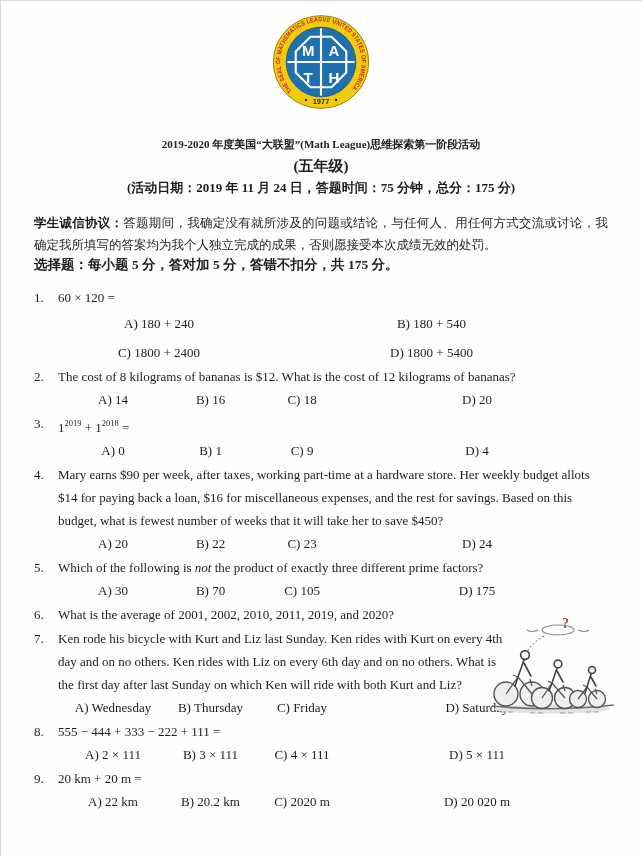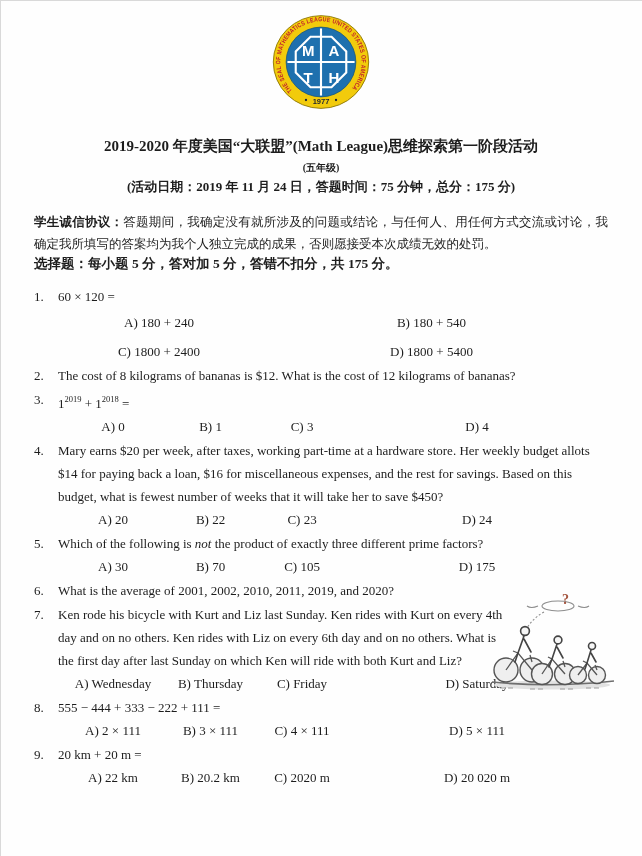--- a/index.html
+++ b/index.html
@@ -13,22 +13,22 @@
     color: #1d1d1d;
   }
   .page {
     width: 642px; height: 856px;
     padding: 8px 34px 0 33px;
     border-left: 1px solid #d9d9d9;
     border-top: 1px solid #d9d9d9;
     background: #fefefe;
   }
   .logo-wrap { text-align: center; height: 106px; }
-  .title   { margin-top: 22px; text-align: center; font-weight: bold; font-size: 15px; }
-  .subtitle{ margin-top: 5px;  text-align: center; font-weight: bold; font-size: 10px; }
+  .title   { margin-top: 22px; text-align: center; font-weight: bold; font-size: 11px; }
+  .subtitle{ margin-top: 5px;  text-align: center; font-weight: bold; font-size: 15px; }
   .info    { margin-top: 3px;  text-align: center; font-weight: bold; font-size: 13px; }
   .agreement { margin-top: 15px; text-align: justify; line-height: 22px; font-size: 12.5px; }
   .section  { margin-top: 0; font-weight: bold; font-size: 13.5px; }
   .questions { margin-top: 12px; }
   .q { display: flex; margin-top: 1px; }
   .qnum  { flex: none; width: 24px; line-height: 23px; }
   .qbody { flex: 1; min-width: 0; }
   .qtext { line-height: 23px; }
   .qtext .line { display: block; }
   .opts { display: grid; margin-left: 5px; line-height: 23px; text-align: center; }
@@ -90,41 +90,47 @@
           <span class="opt">C) 1800 + 2400</span>
           <span class="opt">D) 1800 + 5400</span>
         </div>
       </div>
     </div>
 
     <div class="q">
       <span class="qnum">2.</span>
       <div class="qbody">
         <div class="qtext">The cost of 8 kilograms of bananas is $12. What is the cost of 12 kilograms of bananas?</div>
+        <div class="opts cols4">
+          <span class="opt">A) 14</span>
+          <span class="opt">B) 16</span>
+          <span class="opt">C) 18</span>
+          <span class="opt">D) 20</span>
+        </div>
       </div>
     </div>
 
     <div class="q">
       <span class="qnum">3.</span>
       <div class="qbody">
         <div class="qtext"><span>1</span><sup class="e">2019</sup><span> + 1</span><sup class="e">2018</sup><span> =</span></div>
         <div class="opts cols4">
           <span class="opt">A) 0</span>
           <span class="opt">B) 1</span>
-          <span class="opt">C) 3</span>
+          <span class="opt">C) 9</span>
           <span class="opt">D) 4</span>
         </div>
       </div>
     </div>
 
     <div class="q">
       <span class="qnum">4.</span>
       <div class="qbody">
         <div class="qtext">
-          <span class="line">Mary earns $20 per week, after taxes, working part-time at a hardware store. Her weekly budget allots</span>
+          <span class="line">Mary earns $90 per week, after taxes, working part-time at a hardware store. Her weekly budget allots</span>
           <span class="line">$14 for paying back a loan, $16 for miscellaneous expenses, and the rest for savings. Based on this</span>
           <span class="line">budget, what is fewest number of weeks that it will take her to save $450?</span>
         </div>
         <div class="opts cols4">
           <span class="opt">A) 20</span>
           <span class="opt">B) 22</span>
           <span class="opt">C) 23</span>
           <span class="opt">D) 24</span>
         </div>
       </div>

